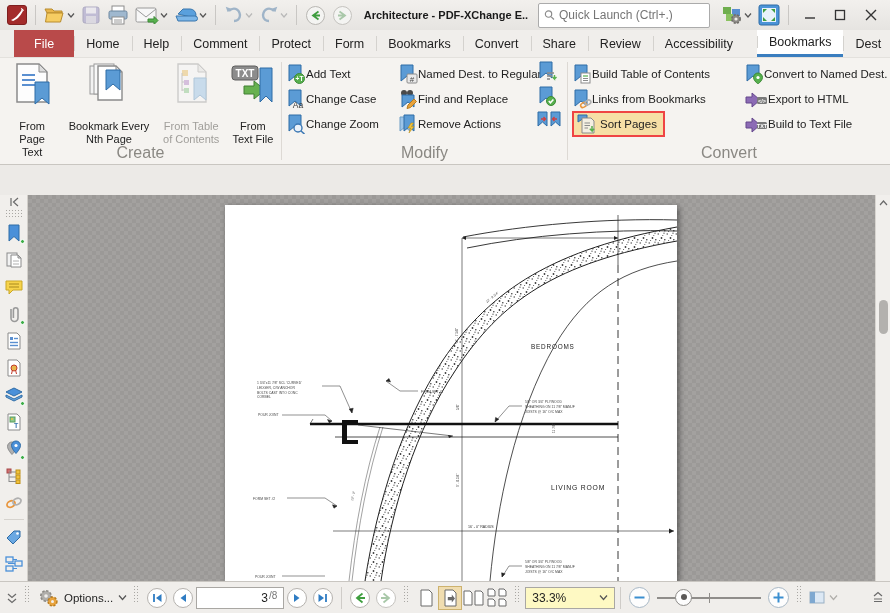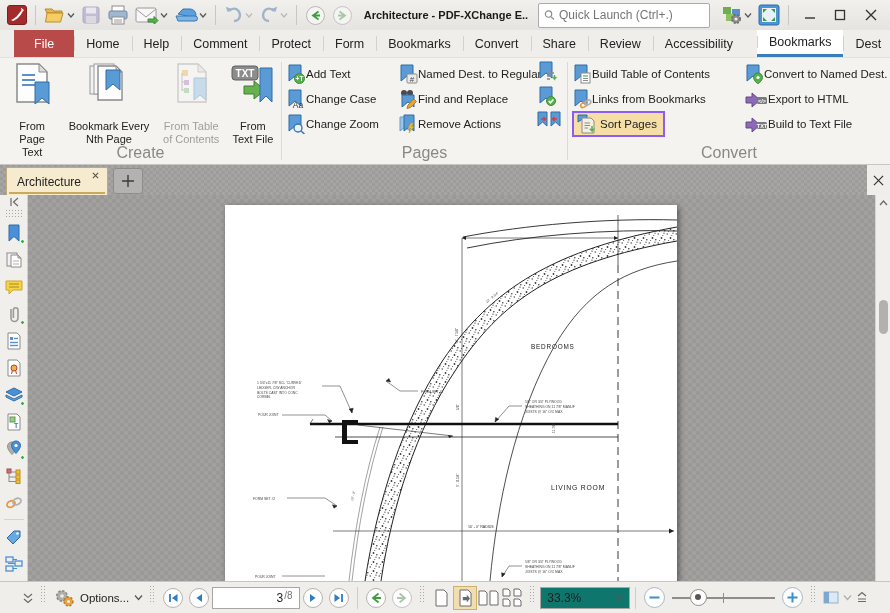--- a/index.html
+++ b/index.html
@@ -33,21 +33,21 @@
   
   .ribbon { position:absolute; top:58px; left:0; right:0; height:107px; background:#f5f3f0; border-bottom:1px solid #c9c6c1; }
   .rgroup { position:absolute; top:0; bottom:0; }
   .rgroup .glabel { position:absolute; bottom:2px; left:0; right:0; text-align:center; font-size:16px; color:#8a8883; }
   .gsep { position:absolute; top:4px; bottom:4px; width:1px; background:#ddd9d4; }
   .bigbtn { display:inline-flex; flex-direction:column; align-items:center; padding:4px 4px 0 4px; text-align:center; }
   .bigbtn .blabel { font-size:11px; line-height:13px; margin-top:14px; color:#222; }
   .bigbtn.disabled .blabel { color:#a09e9a; }
   .smallrow { display:flex; align-items:center; gap:0; height:25px; }
   .smallrow .slabel { font-size:11.5px; color:#222; white-space:nowrap; }
-  .hl { border:2px solid #8b5cf6; background:#f6dfa6; display:flex; align-items:center; gap:4px; padding:1px 6px 1px 2px; }
+  .hl { border:2px solid #ef4444; background:#f6dfa6; display:flex; align-items:center; gap:4px; padding:1px 6px 1px 2px; }
   .minicol { position:absolute; right:6px; top:3px; display:flex; flex-direction:column; gap:5px; }
 
   
   .doctabs { position:absolute; top:165px; left:0; right:0; height:30px;
     background:repeating-conic-gradient(#a7a5a3 0% 25%, #9e9c9a 0% 50%) 0 0/6px 6px; display:flex; align-items:flex-end; }
   .dtab { height:28px; margin-left:6px; background:#f7ebcf; border:1px solid #bdab7e; border-bottom:none;
     display:flex; align-items:center; padding:0 6px 0 10px; gap:8px; position:relative; border-radius:2px 2px 0 0; }
   .dtab .dlabel { font-size:12px; color:#222; }
   .dtab::after { content:""; position:absolute; left:2px; right:2px; bottom:1px; height:2px; background:#c9a95c; }
   .dtab-close { width:12px; height:12px; display:flex; align-items:flex-start; justify-content:center; margin-top:-8px; }
@@ -65,29 +65,29 @@
   .canvas { position:relative; flex:1; overflow:hidden;
     background:repeating-conic-gradient(#a3a19f 0% 25%, #9b9997 0% 50%) 0 0/8px 8px; }
   .page { position:absolute; left:197px; top:10px; width:452px; height:376px; background:#fff;
     box-shadow:2px 2px 6px rgba(0,0,0,.45); }
   .vscroll { width:15px; background:#f1efec; border-left:1px solid #d8d5d0; position:relative; }
   .vthumb { position:absolute; left:3px; top:105px; width:9px; height:34px; border-radius:5px; background:#b3b1ae; }
   .varrow { position:absolute; left:0; width:15px; height:16px; display:flex; align-items:center; justify-content:center; }
 
   
   .statusbar { position:absolute; top:581px; left:0; right:0; height:32px; background:#f0eeeb;
-    border-top:1px solid #c9c6c1; display:flex; align-items:center; padding:0 20px; font-size:11.5px; }
+    border-top:1px solid #c9c6c1; display:flex; align-items:center; padding:0 4px; font-size:11.5px; }
   .sbtn { display:inline-flex; align-items:center; justify-content:center; height:24px; padding:0 2px; }
   .handle { width:7px; height:18px; background-image:radial-gradient(#a9a7a3 35%, transparent 36%); background-size:3px 3px; margin:0 4px; align-self:flex-start; margin-top:3px; }
   .ssep { width:1px; height:22px; background:#cfccc8; margin:0 5px; }
   .pageinput { width:88px; height:22px; background:#fff; border:1px solid #a9a7a3; display:flex;
     align-items:center; justify-content:flex-end; padding:0 6px; gap:1px; }
   .pageinput .cur { font-size:12px; }
   .pageinput .tot { font-size:10px; color:#777; margin-top:-4px; }
-  .zoombox { width:90px; height:22px; background:#0f766e; border:1px solid #a9a7a3; display:flex;
+  .zoombox { width:90px; height:22px; background:#fef9c3; border:1px solid #a9a7a3; display:flex;
     align-items:center; padding:0 6px; }
   .zoombox .zval { flex:1; font-size:12px; }
   .layoutbtn { width:24px; height:24px; display:flex; align-items:center; justify-content:center; border:1px solid transparent; }
   .layoutbtn.sel { background:#f0ddb0; border:1px solid #cdb26e; }
   .slider { position:relative; width:104px; height:24px; margin:0 4px; }
   .slider .track { position:absolute; left:0; right:0; top:11px; height:2px; background:#8f8d8a; }
   .slider .tick { position:absolute; left:50%; top:7px; width:1px; height:10px; background:#8f8d8a; }
   .slider .thumb { position:absolute; left:18px; top:3px; width:17px; height:17px; border-radius:50%;
     background:#fdfdfd; border:1px solid #8f8d8a; display:flex; align-items:center; justify-content:center; }
   .slider .thumb::after { content:""; width:6px; height:6px; border-radius:50%; background:#5a5856; }
@@ -370,21 +370,21 @@
           </span>
         <span>
             <svg width="24" height="18" viewBox="0 0 24 18">
               <path d="M1 1 h9 v14 l-4.5 -4 -4.5 4 Z" fill="#5b9bd5" stroke="#2f6ca6"></path>
               <path d="M14 1 h9 v14 l-4.5 -4 -4.5 4 Z" fill="#5b9bd5" stroke="#2f6ca6"></path>
               <path d="M4 8 h4 m-1.5 -2 l2 2 -2 2" stroke="#d04040" stroke-width="1.4" fill="none"></path>
               <path d="M20 8 h-4 m1.5 -2 l-2 2 2 2" stroke="#d04040" stroke-width="1.4" fill="none"></path>
             </svg>
           </span>
       </div>
-      <div class="glabel">Pages</div>
+      <div class="glabel">Modify</div>
     </div>
     <div class="gsep" style="left:567px"></div>
 
     <div class="rgroup" style="left:568px; width:322px;">
       <div style="display:grid; grid-template-columns:172px 150px; padding:3px 0 0 4px;">
         <div class="smallrow">
           <svg width="20" height="20" viewBox="0 0 20 20">
               <path d="M3 1 h12 v16 l-6 -5 -6 5 Z" fill="#5b9bd5" stroke="#2f6ca6"></path>
               <rect x="9" y="9" width="9" height="10" fill="#fff" stroke="#8b8b8b"></rect>
               <line x1="11" y1="12" x2="16" y2="12" stroke="#57b04e" stroke-width="1.2"></line>
@@ -436,40 +436,20 @@
               <rect x="13" y="8" width="10" height="7" rx="1.5" fill="#7a7a7a"></rect>
               <text x="18" y="13.5" text-anchor="middle" font-size="5.5" font-weight="bold" fill="#fff">TXT</text>
             </svg>
           <span class="slabel">Build to Text File</span>
         </div>
       </div>
       <div class="glabel">Convert</div>
     </div>
   </div>
 
-  <div class="doctabs">
-    <div class="dtab">
-      <span class="dlabel">Architecture</span>
-      <span class="dtab-close">
-          <svg width="7" height="7" viewBox="0 0 8 8">
-            <path d="M1 1 L7 7 M7 1 L1 7" stroke="#555" stroke-width="1.3"></path>
-          </svg>
-        </span>
-    </div>
-    <div class="newtab">
-      <svg width="14" height="14" viewBox="0 0 14 14">
-          <path d="M7 1 V13 M1 7 H13" stroke="#3c3c3c" stroke-width="1.4"></path>
-        </svg>
-    </div>
-    <div class="dt-right">
-      <svg width="11" height="11" viewBox="0 0 12 12">
-          <path d="M1 1 L11 11 M11 1 L1 11" stroke="#333" stroke-width="1.3"></path>
-        </svg>
-    </div>
-  </div>
 
   <div class="main">
 
     <div class="sidebar">
       <span>
           <svg width="12" height="10" viewBox="0 0 12 10">
             <path d="M3 1 v8 M10 1 L5.5 5 L10 9" fill="none" stroke="#6a6a6a" stroke-width="1.2"></path>
           </svg>
         </span>
       <span class="handle-v"></span>

